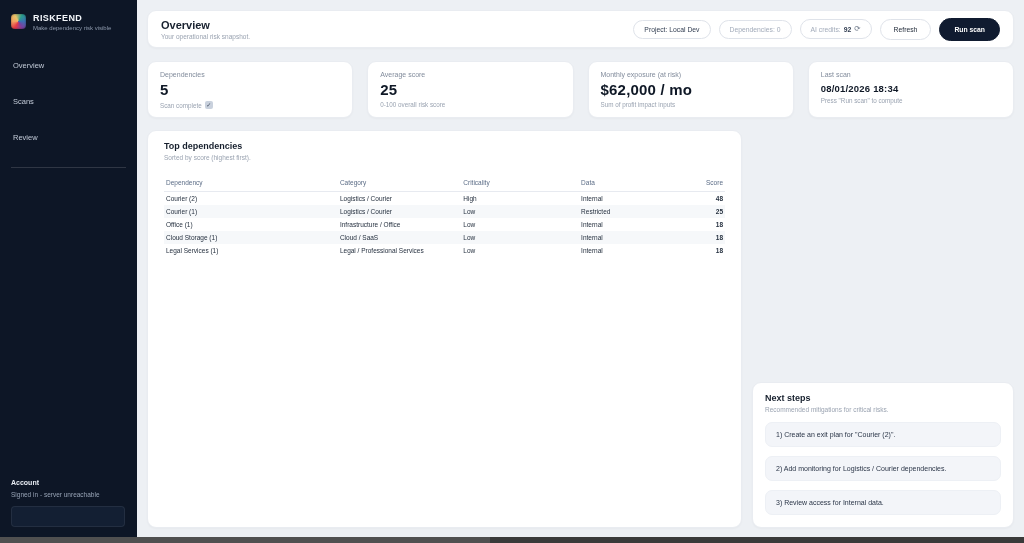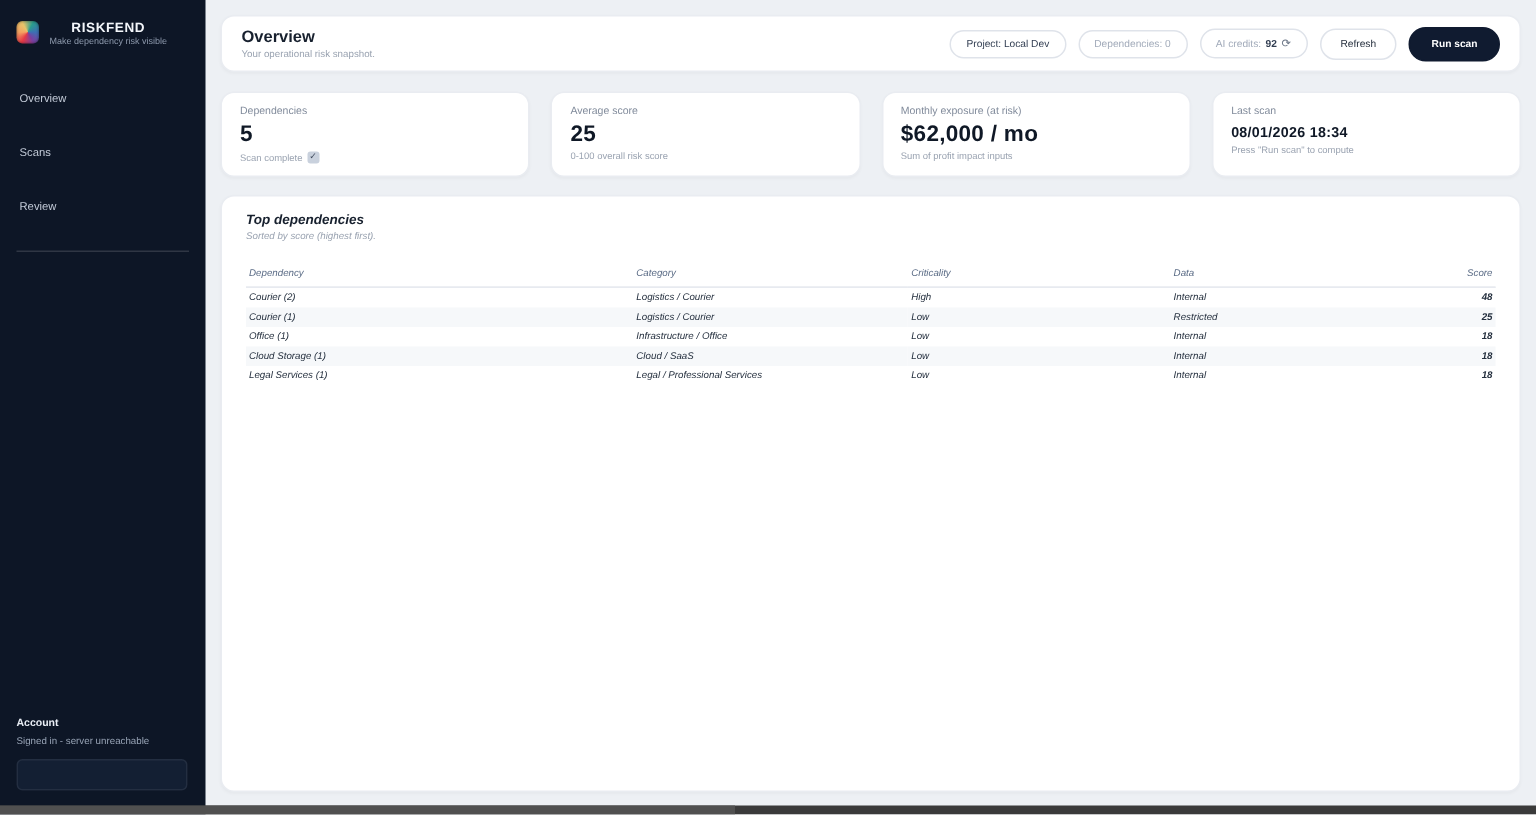--- a/index.html
+++ b/index.html
@@ -21,21 +21,21 @@
     display:flex; flex-direction:column;
     position:relative;
   }
   .brand { display:flex; align-items:flex-start; gap:7px; margin-bottom:24px; }
   .brand-icon {
     width:15px; height:15px; border-radius:4px; margin-top:1px;
     background:conic-gradient(from 210deg, #e63946, #f4a261, #e9c46a, #2a9d8f, #3d6fb4, #7b3fa0, #e63946);
     box-shadow:inset 0 0 2px rgba(0,0,0,.55);
   }
   .brand-text { display:flex; flex-direction:column; gap:2px; }
-  .brand-name { font-size:9px; font-weight:bold; letter-spacing:.4px; color:#f3f6fa;text-align:center; }
+  .brand-name { font-size:9px; font-weight:bold; letter-spacing:.4px; color:#f3f6fa; }
   .brand-tagline { font-size:6px; color:#8d99ac; }
   .nav { display:flex; flex-direction:column; }
   .nav-item {
     font-size:7.5px; color:#c3cbd8; padding:6px 2px; margin-bottom:15px;
     cursor:pointer; border-radius:4px;
   }
   .nav-divider { border-top:1px solid rgba(255,255,255,.14); margin:4px 0 12px 0; }
   .sidebar-spacer { flex:1; }
   .account { padding-bottom:6px; }
   .account-title { font-size:7px; font-weight:bold; color:#e8edf4; margin-bottom:5px; }
@@ -83,21 +83,21 @@
   .stat-label { font-size:7px; color:#828c9c; }
   .stat-value { font-size:15px; font-weight:bold; color:#0f1826; margin-top:3px; letter-spacing:.2px; }
   .stat-value.small { font-size:9.5px; margin-top:5px; }
   .stat-foot { font-size:6.3px; color:#9aa3b1; margin-top:3px; display:flex; align-items:center; gap:3px; }
   .check-badge {
     display:inline-block; width:8px; height:8px; border-radius:2px;
     background:#c9d1dd; color:#3f4a5c; font-size:6px; line-height:8px; text-align:center;
   }
 
   
-  .content-row { display:flex; gap:10px; margin-top:12px; align-items:flex-end;font-style:italic; }
+  .content-row { display:flex; gap:10px; margin-top:12px; align-items:flex-end; }
   .deps-card { flex:1; height:398px; padding:10px 16px; }
   .card-title { font-size:9px; font-weight:bold; color:#17202e; }
   .card-subtitle { font-size:6.5px; color:#9aa3b1; margin-top:3px; }
 
   table.deps-table { width:100%; border-collapse:collapse; margin-top:14px; }
   .deps-table th {
     font-size:6.5px; font-weight:normal; color:#5b6c86; text-align:left;
     padding:4px 2px 5px 2px; border-bottom:1px solid #e7eaf0;
   }
   .deps-table td { font-size:6.5px; color:#25303f; padding:3px 2px; }
@@ -243,19 +243,26 @@
             <td>Legal Services (1)</td>
             <td>Legal / Professional Services</td>
             <td>Low</td>
             <td>Internal</td>
             <td>18</td>
           </tr>
         </tbody>
       </table>
     </div>
 
+    <div class="card next-card">
+      <div class="card-title">Next steps</div>
+      <div class="card-subtitle">Recommended mitigations for critical risks.</div>
+      <div class="next-item">1) Create an exit plan for "Courier (2)".</div>
+      <div class="next-item">2) Add monitoring for Logistics / Courier dependencies.</div>
+      <div class="next-item">3) Review access for Internal data.</div>
+    </div>
 
   </section>
 </main>
 
 <div class="bottom-bar">
   <div class="bottom-thumb"></div>
 </div>
 
 </body></html>

